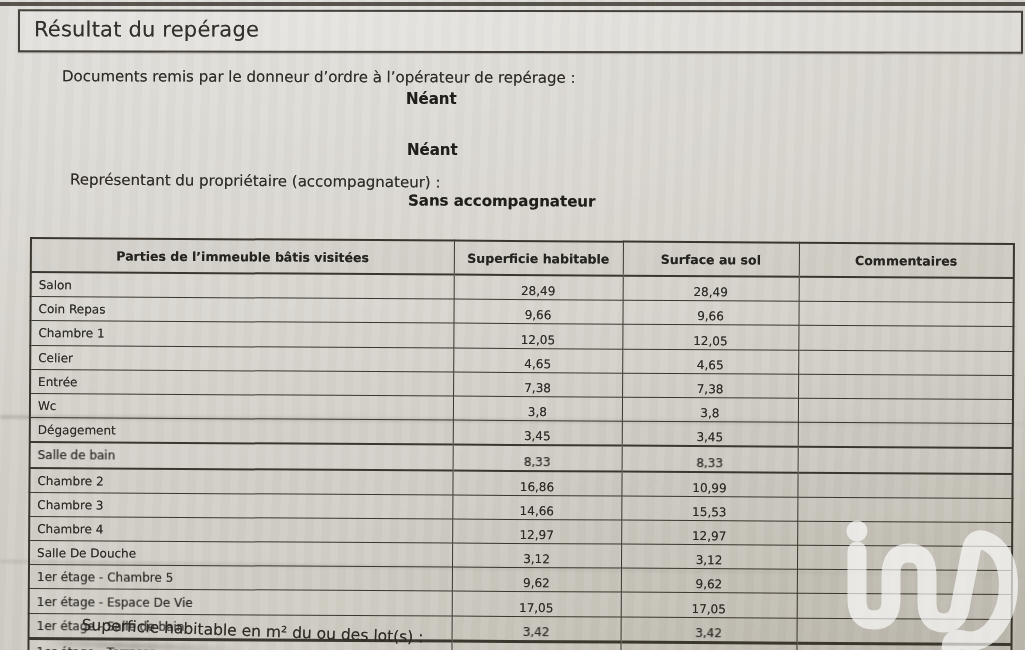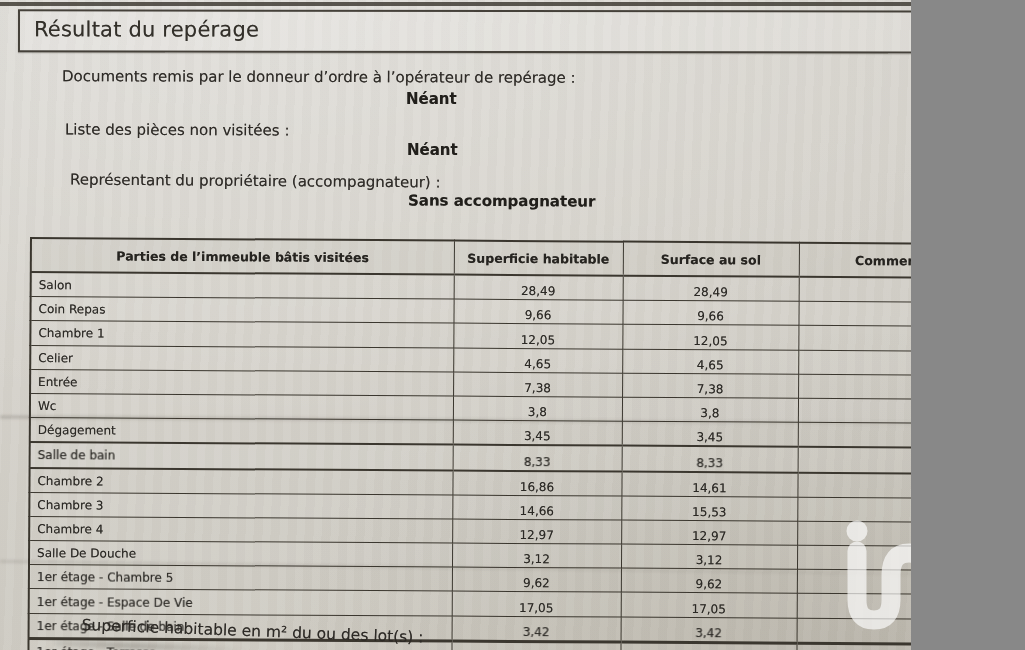--- a/index.html
+++ b/index.html
@@ -1,18 +1,18 @@
 <!DOCTYPE html>
 <html><head>
 <meta charset="utf-8">
 <style>
   html,body{margin:0;padding:0;background:#888;}
   .photo{
     position:relative;
-    width:911px;height:650px;
+    width:1025px;height:650px;
     overflow:hidden;
     font-family:"DejaVu Sans","Liberation Sans",sans-serif;
     color:#2b2926;
     background:
       radial-gradient(140% 110% at 30% 0%, rgba(255,255,255,.20), rgba(255,255,255,0) 60%),
       radial-gradient(120% 90% at 95% 100%, rgba(90,84,70,.14), rgba(90,84,70,0) 55%),
       linear-gradient(168deg,#dcdad5 0%,#d6d3cc 42%,#cfccc4 75%,#c9c5bb 100%);
     text-shadow:0 0 .45px rgba(45,42,38,.55);
   }
   .photo::before{ 
@@ -75,21 +75,20 @@
 
   <div class="top-line"></div>
 
   <div class="title-box">
     <div class="t">Résultat du repérage</div>
   </div>
 
   <div class="field-label f0l">Documents remis par le donneur d’ordre à l’opérateur de repérage :</div>
   <div class="field-value f0v">Néant</div>
 
-  <div class="field-label f1l">Liste des pièces non visitées :</div>
   <div class="field-value f1v">Néant</div>
 
   <div class="field-label f2l">Représentant du propriétaire (accompagnateur) :</div>
   <div class="field-value f2v">Sans accompagnateur</div>
 
   <div class="table-wrap">
     <table>
       <colgroup>
         <col style="width:423px">
           <col style="width:169px">
@@ -149,21 +148,21 @@
           </tr>
           <tr>
             <td class="c-label">Salle de bain</td>
             <td class="c-num">8,33</td>
             <td class="c-num">8,33</td>
             <td class="c-comment"></td>
           </tr>
           <tr>
             <td class="c-label">Chambre 2</td>
             <td class="c-num">16,86</td>
-            <td class="c-num">14,61</td>
+            <td class="c-num">10,99</td>
             <td class="c-comment"></td>
           </tr>
           <tr>
             <td class="c-label">Chambre 3</td>
             <td class="c-num">14,66</td>
             <td class="c-num">15,53</td>
             <td class="c-comment"></td>
           </tr>
           <tr>
             <td class="c-label">Chambre 4</td>

